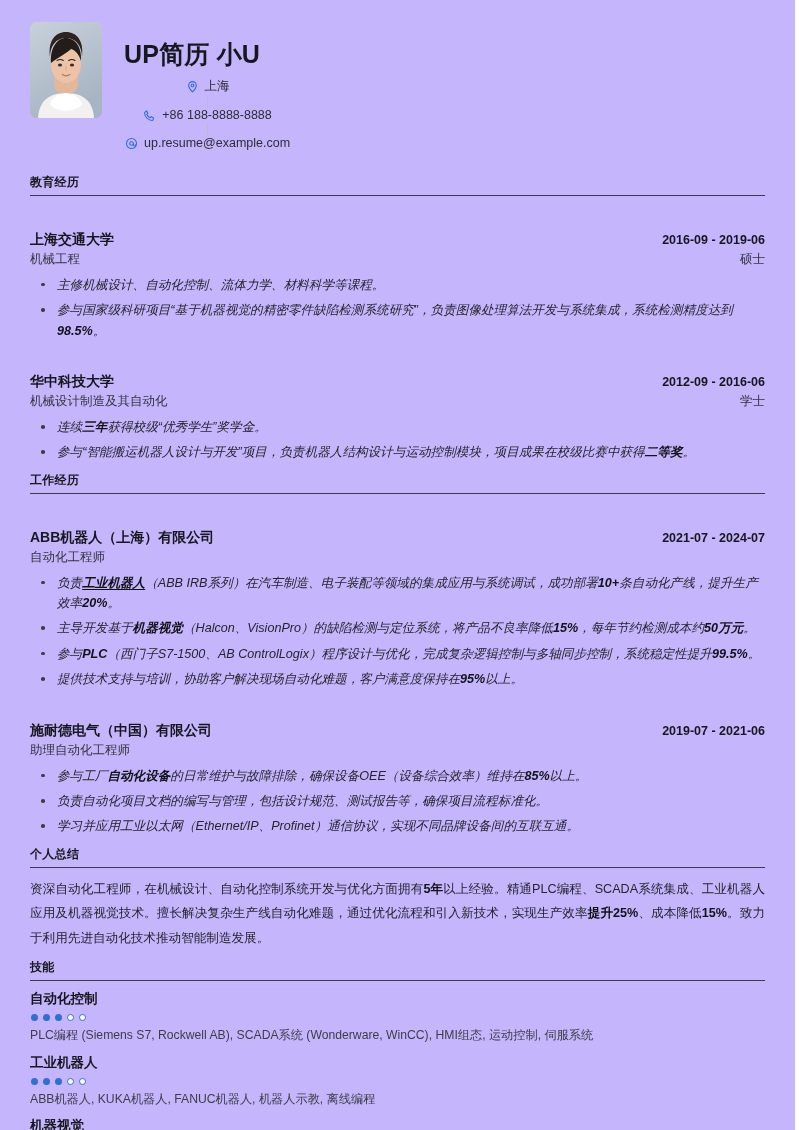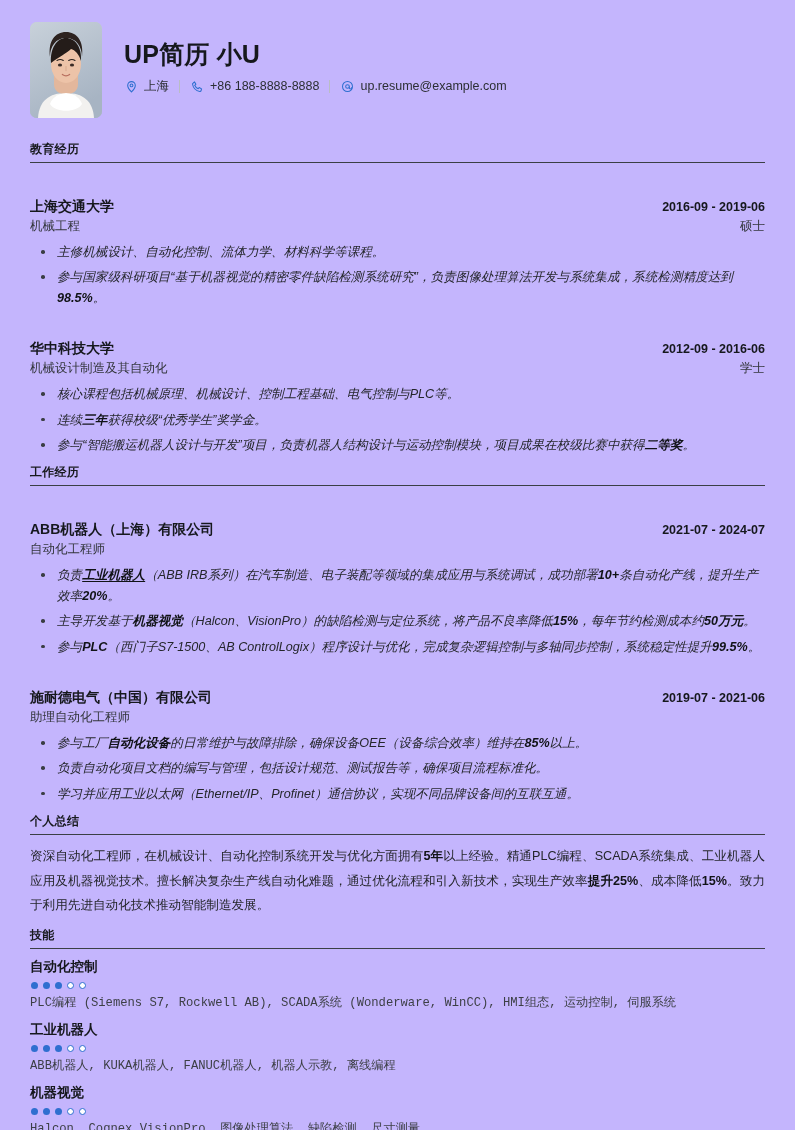--- a/index.html
+++ b/index.html
@@ -49,20 +49,21 @@
     letter-spacing: .2px;
     line-height: 1.15;
   }
   .contact-row {
     margin-top: 9px;
     display: flex;
     align-items: center;
     font-size: 12.5px;
     color: #2c2f34;
     white-space: nowrap;
+    flex-direction: column;
   }
   .contact-item {
     display: flex;
     align-items: center;
   }
   .contact-item .ic {
     display: inline-flex;
     align-items: center;
     justify-content: center;
     width: 15px;
@@ -186,21 +187,20 @@
     height: 7px;
     border-radius: 50%;
     box-sizing: border-box;
   }
   .dot.on  { background: #2f6fd0; }
   .dot.off { background: #ffffff; border: 1.2px solid #2f6fd0; }
   .skill-desc {
     font-size: 12.2px;
     line-height: 1.5;
     color: #3c3f45;
-    font-family: Liberation Mono, monospace;
   }
 </style>
 </head>
 <body>
 
 <div id="page">
 
   <div class="header">
     <div class="photo">
       <svg viewBox="0 0 72 96" preserveAspectRatio="xMidYMid slice" aria-hidden="true">
@@ -288,21 +288,20 @@
           <div class="entry">
             <div class="entry-top">
               <div class="entry-org">华中科技大学</div>
               <div class="entry-date">2012-09 - 2016-06</div>
             </div>
             <div class="entry-sub">
               <div class="entry-role">机械设计制造及其自动化</div>
               <div class="entry-degree">学士</div>
             </div>
             <ul class="bullets">
-              <li><span>核心课程包括机械原理、机械设计、控制工程基础、电气控制与PLC等。</span></li>
               <li><span>连续</span><b>三年</b><span>获得校级“优秀学生”奖学金。</span></li>
               <li><span>参与“智能搬运机器人设计与开发”项目，负责机器人结构设计与运动控制模块，项目成果在校级比赛中获得</span><b>二等奖</b><span>。</span></li>
             </ul>
           </div>
         </div>
       </div>
       <div class="section">
         <div class="section-title">工作经历</div>
         <div class="section-body">
           <div class="entry">
@@ -311,20 +310,21 @@
               <div class="entry-date">2021-07 - 2024-07</div>
             </div>
             <div class="entry-sub">
               <div class="entry-role">自动化工程师</div>
               <div class="entry-degree"></div>
             </div>
             <ul class="bullets">
               <li><span>负责</span><u class="kw">工业机器人</u><span>（ABB IRB系列）在汽车制造、电子装配等领域的集成应用与系统调试，成功部署</span><b>10+</b><span>条自动化产线，提升生产效率</span><b>20%</b><span>。</span></li>
               <li><span>主导开发基于</span><b>机器视觉</b><span>（Halcon、VisionPro）的缺陷检测与定位系统，将产品不良率降低</span><b>15%</b><span>，每年节约检测成本约</span><b>50万元</b><span>。</span></li>
               <li><span>参与</span><b>PLC</b><span>（西门子S7-1500、AB ControlLogix）程序设计与优化，完成复杂逻辑控制与多轴同步控制，系统稳定性提升</span><b>99.5%</b><span>。</span></li>
+              <li><span>提供技术支持与培训，协助客户解决现场自动化难题，客户满意度保持在</span><b>95%</b><span>以上。</span></li>
             </ul>
           </div>
           <div class="entry">
             <div class="entry-top">
               <div class="entry-org">施耐德电气（中国）有限公司</div>
               <div class="entry-date">2019-07 - 2021-06</div>
             </div>
             <div class="entry-sub">
               <div class="entry-role">助理自动化工程师</div>
               <div class="entry-degree"></div>

